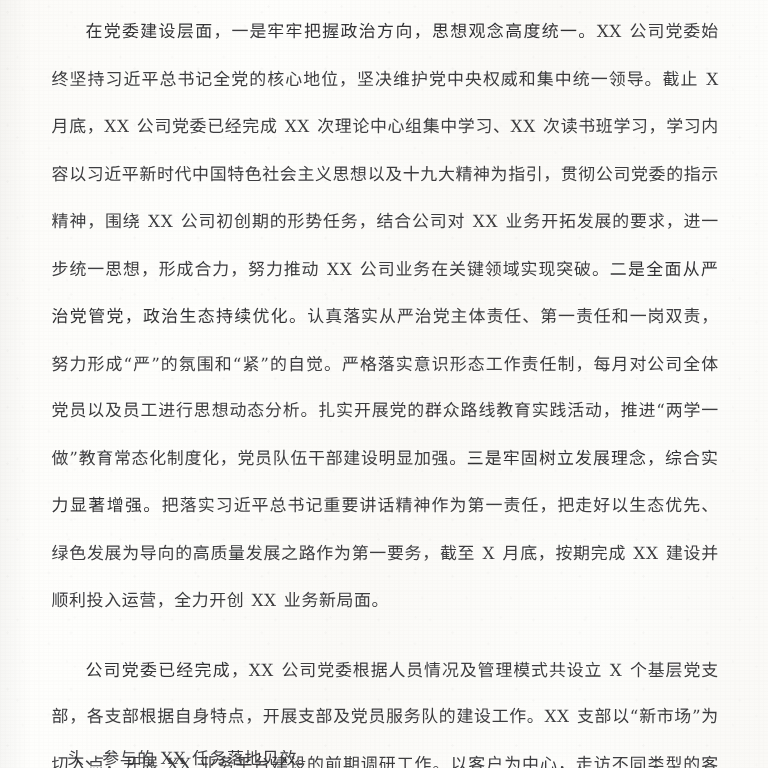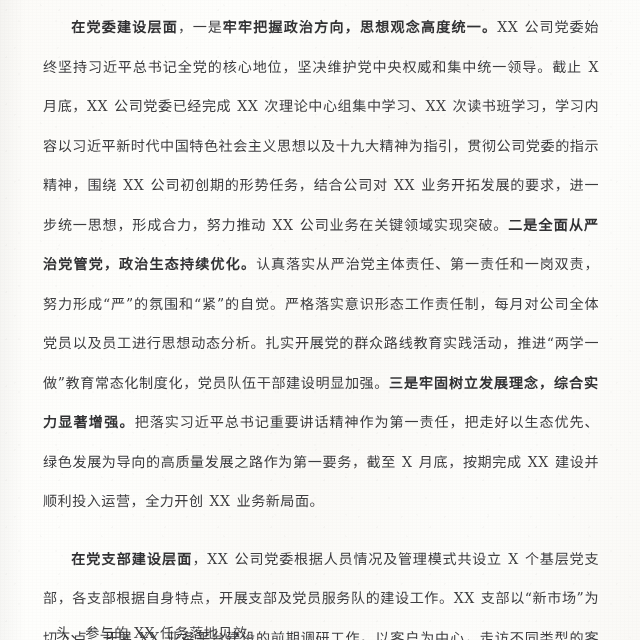--- a/index.html
+++ b/index.html
@@ -72,21 +72,21 @@
     text-indent: 2em;
     letter-spacing: .5px;
     word-spacing: 1px;
     -webkit-font-smoothing: antialiased;
     filter: blur(0.22px) contrast(0.97);
     opacity: .93;
   }
   p.para.tight-gap { margin-bottom: 34px; }
 
   b.lead, b.inline-bold {
-    font-weight: 700;
+    font-weight: 400;
     color: #1f1f22;
     letter-spacing: .8px;
   }
 
   
   #doc-tail {
     position: absolute;
     left: 56px;
     top: 614px;
     width: 556px;
@@ -111,21 +111,21 @@
 <body>
 
 <div id="scan-page">
 
   <div id="scan-edge-shade"></div>
 
   <div id="doc-body">
 
     <p class="para"><b class="lead">在党委建设层面</b><span>，一是</span><b class="inline-bold">牢牢把握政治方向，思想观念高度统一。</b><span>XX 公司党委始终坚持习近平总书记全党的核心地位，坚决维护党中央权威和集中统一领导。截止 X 月底，XX 公司党委已经完成 XX 次理论中心组集中学习、XX 次读书班学习，学习内容以习近平新时代中国特色社会主义思想以及十九大精神为指引，贯彻公司党委的指示精神，围绕 XX 公司初创期的形势任务，结合公司对 XX 业务开拓发展的要求，进一步统一思想，形成合力，努力推动 XX 公司业务在关键领域实现突破。</span><b class="inline-bold">二是全面从严治党管党，政治生态持续优化。</b><span>认真落实从严治党主体责任、第一责任和一岗双责，努力形成“严”的氛围和“紧”的自觉。严格落实意识形态工作责任制，每月对公司全体党员以及员工进行思想动态分析。扎实开展党的群众路线教育实践活动，推进“两学一做”教育常态化制度化，党员队伍干部建设明显加强。</span><b class="inline-bold">三是牢固树立发展理念，综合实力显著增强。</b><span>把落实习近平总书记重要讲话精神作为第一责任，把走好以生态优先、绿色发展为导向的高质量发展之路作为第一要务，截至 X 月底，按期完成 XX 建设并顺利投入运营，全力开创 XX 业务新局面。</span></p>
 
-    <p class="para tight-gap"><b class="lead">在党支部建设层面</b><span>，XX 公司党委根据人员情况及管理模式共设立 X 个基层党支部，各支部根据自身特点，开展支部及党员服务队的建设工作。XX 支部以“新市场”为切入点，开展 XX 业务平台建设的前期调研工作。以客户为中心，走访不同类型的客户，搞清用户需求以及用能习惯；了解公司系统内不同监控平台的现状及特点；对系统外、社会上专业公司的平台进</span></p>
+    <p class="para tight-gap"><b class="lead">公司党委已经完成</b><span>，XX 公司党委根据人员情况及管理模式共设立 X 个基层党支部，各支部根据自身特点，开展支部及党员服务队的建设工作。XX 支部以“新市场”为切入点，开展 XX 业务平台建设的前期调研工作。以客户为中心，走访不同类型的客户，搞清用户需求以及用能习惯；了解公司系统内不同监控平台的现状及特点；对系统外、社会上专业公司的平台进</span></p>
 
   </div>
 
   <div id="doc-tail">
     <p>头、参与的 XX 任务落地见效。</p>
   </div>
 
   <div id="scan-grain"></div>
 </div>
 

